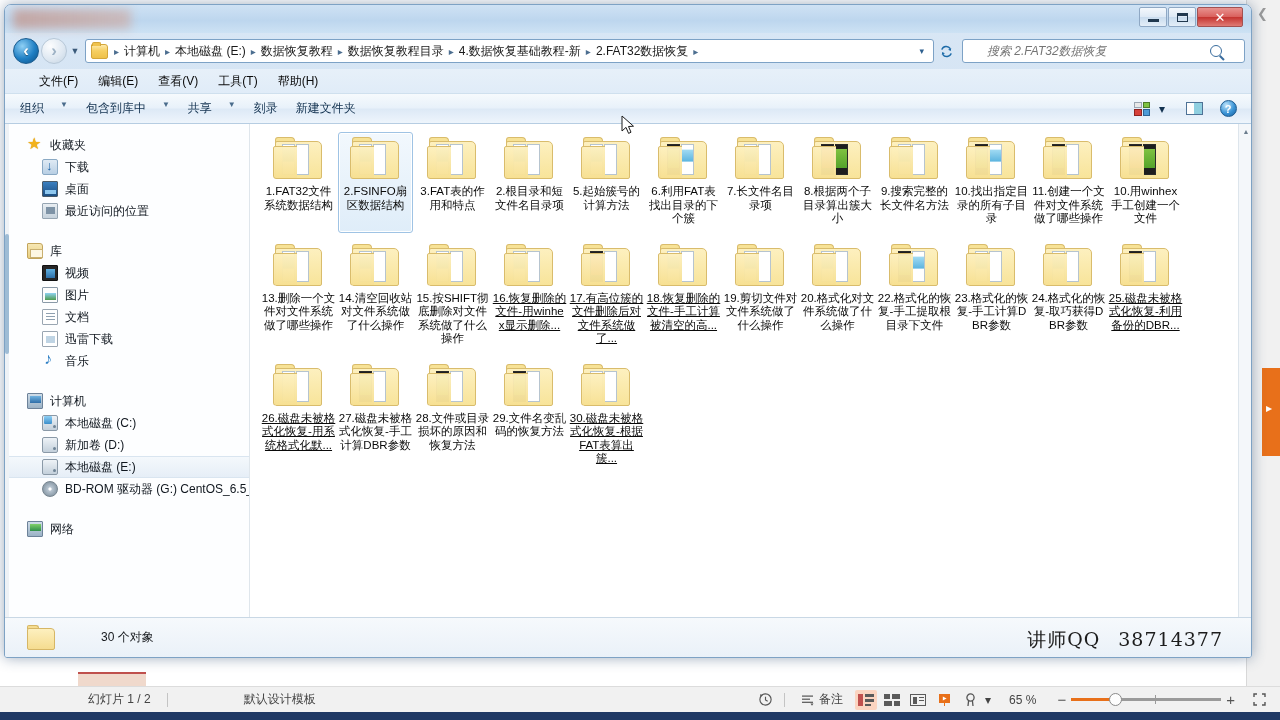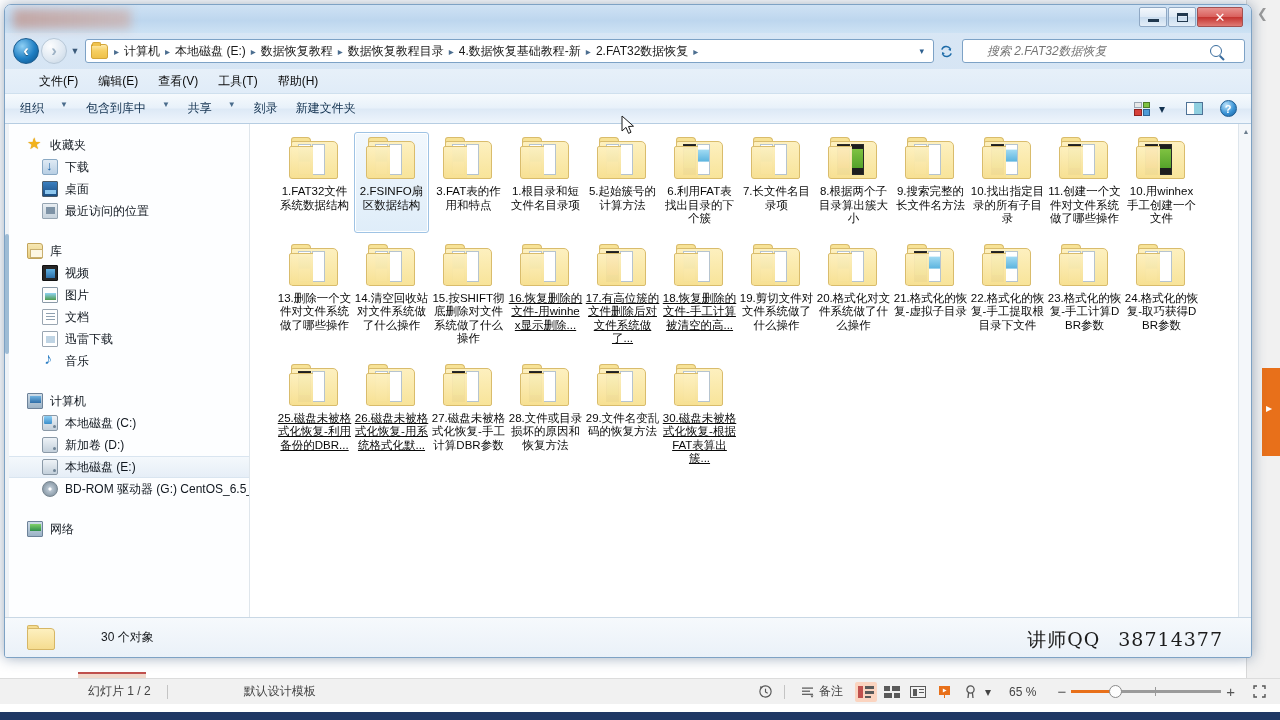--- a/index.html
+++ b/index.html
@@ -40,21 +40,21 @@
     position: absolute; left: 78px; top: 672px; width: 68px; height: 14px;
     background: #f0d9cc; border-top: 2px solid #c0504d;
   }
   #ppt-ghost-text {
     position: absolute; left: 215px; top: 670px;
     font-size: 13px; color: #c8c8c8; letter-spacing: 1px;
   }
 
   
   #ppt-statusbar {
-    position: absolute; left: 0; bottom: 16px; width: 1280px; height: 26px;
+    position: absolute; left: 0; bottom: 8px; width: 1280px; height: 26px;
     background: #f1f1f1; border-top: 1px solid #dcdcdc;
     display: flex; align-items: center;
     font-size: 12px; color: #444;
   }
   #ppt-statusbar .sb-left { display: flex; align-items: center; }
   .sb-item { padding: 0 10px; white-space: nowrap; }
   .sb-sep { width: 1px; height: 14px; background: #c4c4c4; margin: 0 6px; }
   #ppt-statusbar .sb-spacer { flex: 1; }
   .sb-icon {
     display: inline-flex; align-items: center; justify-content: center;
@@ -219,21 +219,21 @@
   .help-ico {
     width:17px; height:17px; border-radius:50%;
     background: radial-gradient(circle at 35% 28%, #bfe4fb 0%, #3a94d6 55%, #1a5f9c 100%);
     color:#fff; font-size:11px; font-weight:bold; display:flex;
     align-items:center; justify-content:center; border:1px solid #1d5c92;
   }
 
   
   #body-split {
     position: absolute; left: 0; top: 119px; width: 1248px; height: 495px;
-    display: flex; background: #fff; gap: 16px;
+    display: flex; background: #fff;
   }
   #navpane {
     width: 245px; height: 100%;
     background: #fdfeff;
     border-right: 1px solid #dfe6ec;
     padding-top: 10px; overflow: hidden;
     position: relative;
   }
   #navpane-scroll {
     position: absolute; left: 0; top: 0; width: 4px; height: 100%;
@@ -786,21 +786,21 @@
           <div class="tile">
             <div class="folder">
               <span class="tab"></span>
               <span class="back"></span>
               <span class="sheets">
                 <span class="sheet blue"></span>
                 <span class="sheet"></span>
               </span>
               <span class="front"></span>
             </div>
-            <div class="tile-label">1.根目录和短文件名目录项</div>
+            <div class="tile-label">2.根目录和短文件名目录项</div>
           </div>
           <div class="tile">
             <div class="folder">
               <span class="tab"></span>
               <span class="back"></span>
               <span class="sheets">
                 <span class="sheet blue"></span>
                 <span class="sheet"></span>
               </span>
               <span class="front"></span>
@@ -979,32 +979,20 @@
             <div class="folder">
               <span class="tab"></span>
               <span class="back"></span>
               <span class="sheets">
                 <span class="sheet blue"></span>
                 <span class="sheet"></span>
               </span>
               <span class="front"></span>
             </div>
             <div class="tile-label">20.格式化对文件系统做了什么操作</div>
-          </div>
-          <div class="tile">
-            <div class="folder">
-              <span class="tab"></span>
-              <span class="back"></span>
-              <span class="sheets">
-                <span class="sheet green"></span>
-                <span class="sheet blue"></span>
-              </span>
-              <span class="front"></span>
-            </div>
-            <div class="tile-label">21.格式化的恢复-虚拟子目录</div>
           </div>
           <div class="tile">
             <div class="folder">
               <span class="tab"></span>
               <span class="back"></span>
               <span class="sheets">
                 <span class="sheet green"></span>
                 <span class="sheet blue"></span>
               </span>
               <span class="front"></span>

